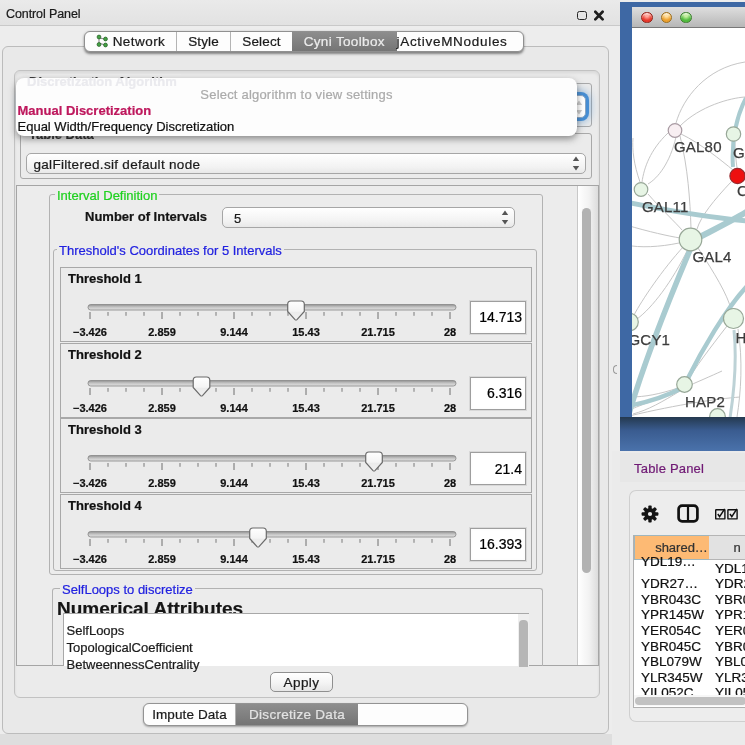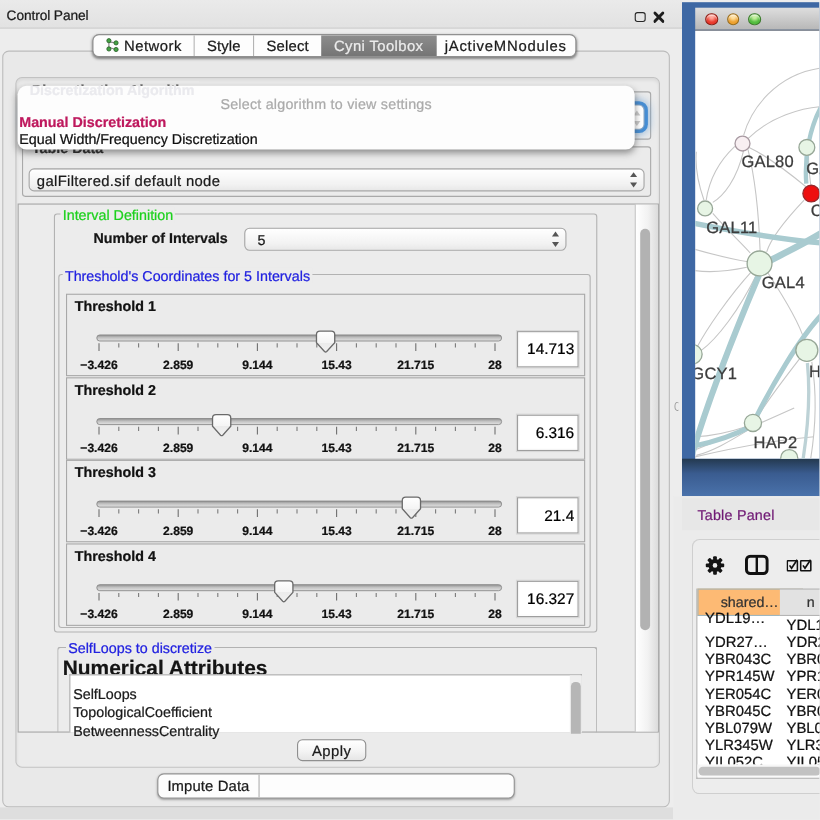--- a/index.html
+++ b/index.html
@@ -31,21 +31,21 @@
     </div>
  <div style="width:54px;height:100%;display:flex;align-items:center;justify-content:center;border-right:1px solid #b4b4b4;">
       <span style="font-size:13.5px;color:#1b1b1b;letter-spacing:0.1px;">Style</span>
     </div>
  <div style="width:61px;height:100%;display:flex;align-items:center;justify-content:center;">
       <span style="font-size:13.5px;color:#1b1b1b;letter-spacing:0.15px;">Select</span>
     </div>
  <div style="width:104.5px;height:100%;display:flex;align-items:center;justify-content:center;background:linear-gradient(#8d8d8d,#757575);">
       <span style="font-size:13.5px;color:#ececec;letter-spacing:0.35px;">Cyni Toolbox</span>
     </div>
- <div style="flex:1;height:100%;display:flex;align-items:center;justify-content:center;">
+ <div style="flex:1;height:100%;display:flex;align-items:center;justify-content:flex-start;">
       <span style="font-size:13.5px;color:#1b1b1b;letter-spacing:0.7px;">jActiveMNodules</span>
     </div>
 </div>
 <div class="abs" style="left:14px;top:69.5px;width:586px;height:628px;background:#ebebeb;border:1px solid #c2c2c2;border-radius:6px;box-shadow:inset 0 2px 3px rgba(0,0,0,0.08);"></div>
 
 <div class="abs" style="left:20px;top:83px;width:572px;height:44px;border:1px solid #a9a9a9;border-radius:3px;"></div>
 <div class="abs b" style="left:27px;top:73.5px;font-size:13px;color:#3a3a3a;background:#ebebeb;padding:0 2px;">Discretization Algorithm</div>
 <div class="abs" style="left:24px;top:95px;width:562px;height:23px;background:#fff;border:1px solid #88a6c4;border-radius:5px;box-shadow:0 0 0 3px rgba(64,138,210,0.95),0 0 8px 4px rgba(64,138,210,0.5);"></div>
 <svg class="abs" style="left:574px;top:98.5px;" width="10" height="17" viewBox="0 0 10 17">
  <path d="M5 1.5 L8.2 6 L1.8 6 Z" fill="#c9c9c9"></path>
@@ -275,37 +275,40 @@
  <path d="M 189.7,37.2 Q 189.7,34 192.9,34 L 203.1,34 Q 206.3,34 206.3,37.2 L 206.3,44.5 L 199.0,52.6 Q 198.0,53.4 197.0,52.6 L 189.7,44.5 Z" fill="url(#thm4)" stroke="#6a6a6a" stroke-width="1.2"></path>
 </svg>
 <div class="abs b" style="left:60px;top:552.5px;width:60px;text-align:center;font-size:11px;color:#111;">−3.426</div>
 <div class="abs b" style="left:132px;top:552.5px;width:60px;text-align:center;font-size:11px;color:#111;">2.859</div>
 <div class="abs b" style="left:204px;top:552.5px;width:60px;text-align:center;font-size:11px;color:#111;">9.144</div>
 <div class="abs b" style="left:276px;top:552.5px;width:60px;text-align:center;font-size:11px;color:#111;">15.43</div>
 <div class="abs b" style="left:348px;top:552.5px;width:60px;text-align:center;font-size:11px;color:#111;">21.715</div>
 <div class="abs b" style="left:420px;top:552.5px;width:60px;text-align:center;font-size:11px;color:#111;">28</div>
 
 <div class="abs" style="left:470px;top:527.5px;width:56px;height:33px;background:#fff;border:1px solid #9e9e9e;box-shadow:inset 0 0 0 1.5px #fdfdfd, 0 0 0 1px #d8d8d8;"></div>
-<div class="abs" style="left:470px;top:536.0px;width:52px;text-align:right;font-size:14px;color:#000;">16.327</div>
+<div class="abs" style="left:470px;top:536.0px;width:52px;text-align:right;font-size:14px;color:#000;">16.393</div>
 
 <div class="abs" style="left:52px;top:588px;width:491px;height:78px;border:1px solid #b2b2b2;border-top-left-radius:3px;border-top-right-radius:3px;border-bottom:none;"></div>
 <div class="abs" style="left:60px;top:581.5px;font-size:13px;color:#2222e0;background:#ececec;padding:0 2px;">SelfLoops to discretize</div>
 <div class="abs b" style="left:57px;top:597.5px;font-size:19px;color:#151515;">Numerical Attributes</div>
 <div class="abs" style="left:63px;top:613px;width:466px;height:53px;background:#fff;border:1px solid #a8a8a8;border-bottom:none;"></div>
 <div class="abs t13" style="left:66.5px;top:622.5px;">SelfLoops</div>
 <div class="abs t13" style="left:66.5px;top:639.7px;">TopologicalCoefficient</div>
 <div class="abs t13" style="left:66.5px;top:656.9px;">BetweennessCentrality</div>
 <div class="abs" style="left:517.5px;top:613.5px;width:11px;height:52.5px;background:#efefef;"></div>
 <div class="abs" style="left:519px;top:619.5px;width:8.5px;height:47px;background:#b6b6b6;border-radius:4px 4px 0 0;"></div>
 
 <div class="abs" style="left:270px;top:671.5px;width:63px;height:20px;background:linear-gradient(#ffffff,#f4f4f4 55%,#e6e6e6);border:1px solid #8f8f8f;border-radius:5px;text-align:center;"><span style="font-size:13.5px;color:#1b1b1b;line-height:19px;letter-spacing:0.4px;">Apply</span></div>
 
 <div class="abs" style="left:143px;top:703px;width:325px;height:22.5px;background:#fdfdfd;border:1px solid #939393;border-radius:6px;box-shadow:0 1px 2px rgba(0,0,0,0.3);overflow:hidden;display:flex;">
  <div style="width:92px;display:flex;align-items:center;justify-content:center;border-right:1px solid #b0b0b0;">
       <span style="font-size:13.5px;color:#1b1b1b;letter-spacing:0.1px;">Impute Data</span>
+    </div>
+ <div style="width:122px;display:flex;align-items:center;justify-content:center;background:linear-gradient(#8d8d8d,#757575);">
+      <span style="font-size:13.5px;color:#e3e3e3;letter-spacing:0.3px;">Discretize Data</span>
     </div>
 </div>
 <div class="abs" style="left:0;top:734px;width:612px;height:11px;background:#dedede;"></div>
 <div class="abs" style="left:612.5px;top:365px;width:4px;height:9px;border:1.3px solid #9a9a9a;border-right:none;border-radius:4px 0 0 4px;"></div>
 
 <div class="abs" style="left:620px;top:2px;width:125px;height:449px;background:#3e68a4;"></div>
 <div class="abs" style="left:620px;top:417px;width:125px;height:34px;background:linear-gradient(#24394f,#3a5c90 40%,#4a72ab);"></div>
 <div class="abs" style="left:632px;top:7px;width:113px;height:21px;background:linear-gradient(#dedede,#b7b7b7);border-bottom:1px solid #787878;"></div>
 <div class="abs" style="left:641.4px;top:12.2px;width:11.2px;height:11.2px;border-radius:50%;background:radial-gradient(circle at 50% 25%,#ffa69b 0%,#ffa69b 18%,#e8392c 60%,#e8392c 100%);border:1px solid #8f1f16;box-shadow:inset 0 1.5px 1px rgba(255,255,255,0.55);"></div>
 <div class="abs" style="left:660.9px;top:12.2px;width:11.2px;height:11.2px;border-radius:50%;background:radial-gradient(circle at 50% 25%,#ffe0a2 0%,#ffe0a2 18%,#eda12f 60%,#eda12f 100%);border:1px solid #9a6d1b;box-shadow:inset 0 1.5px 1px rgba(255,255,255,0.55);"></div>

